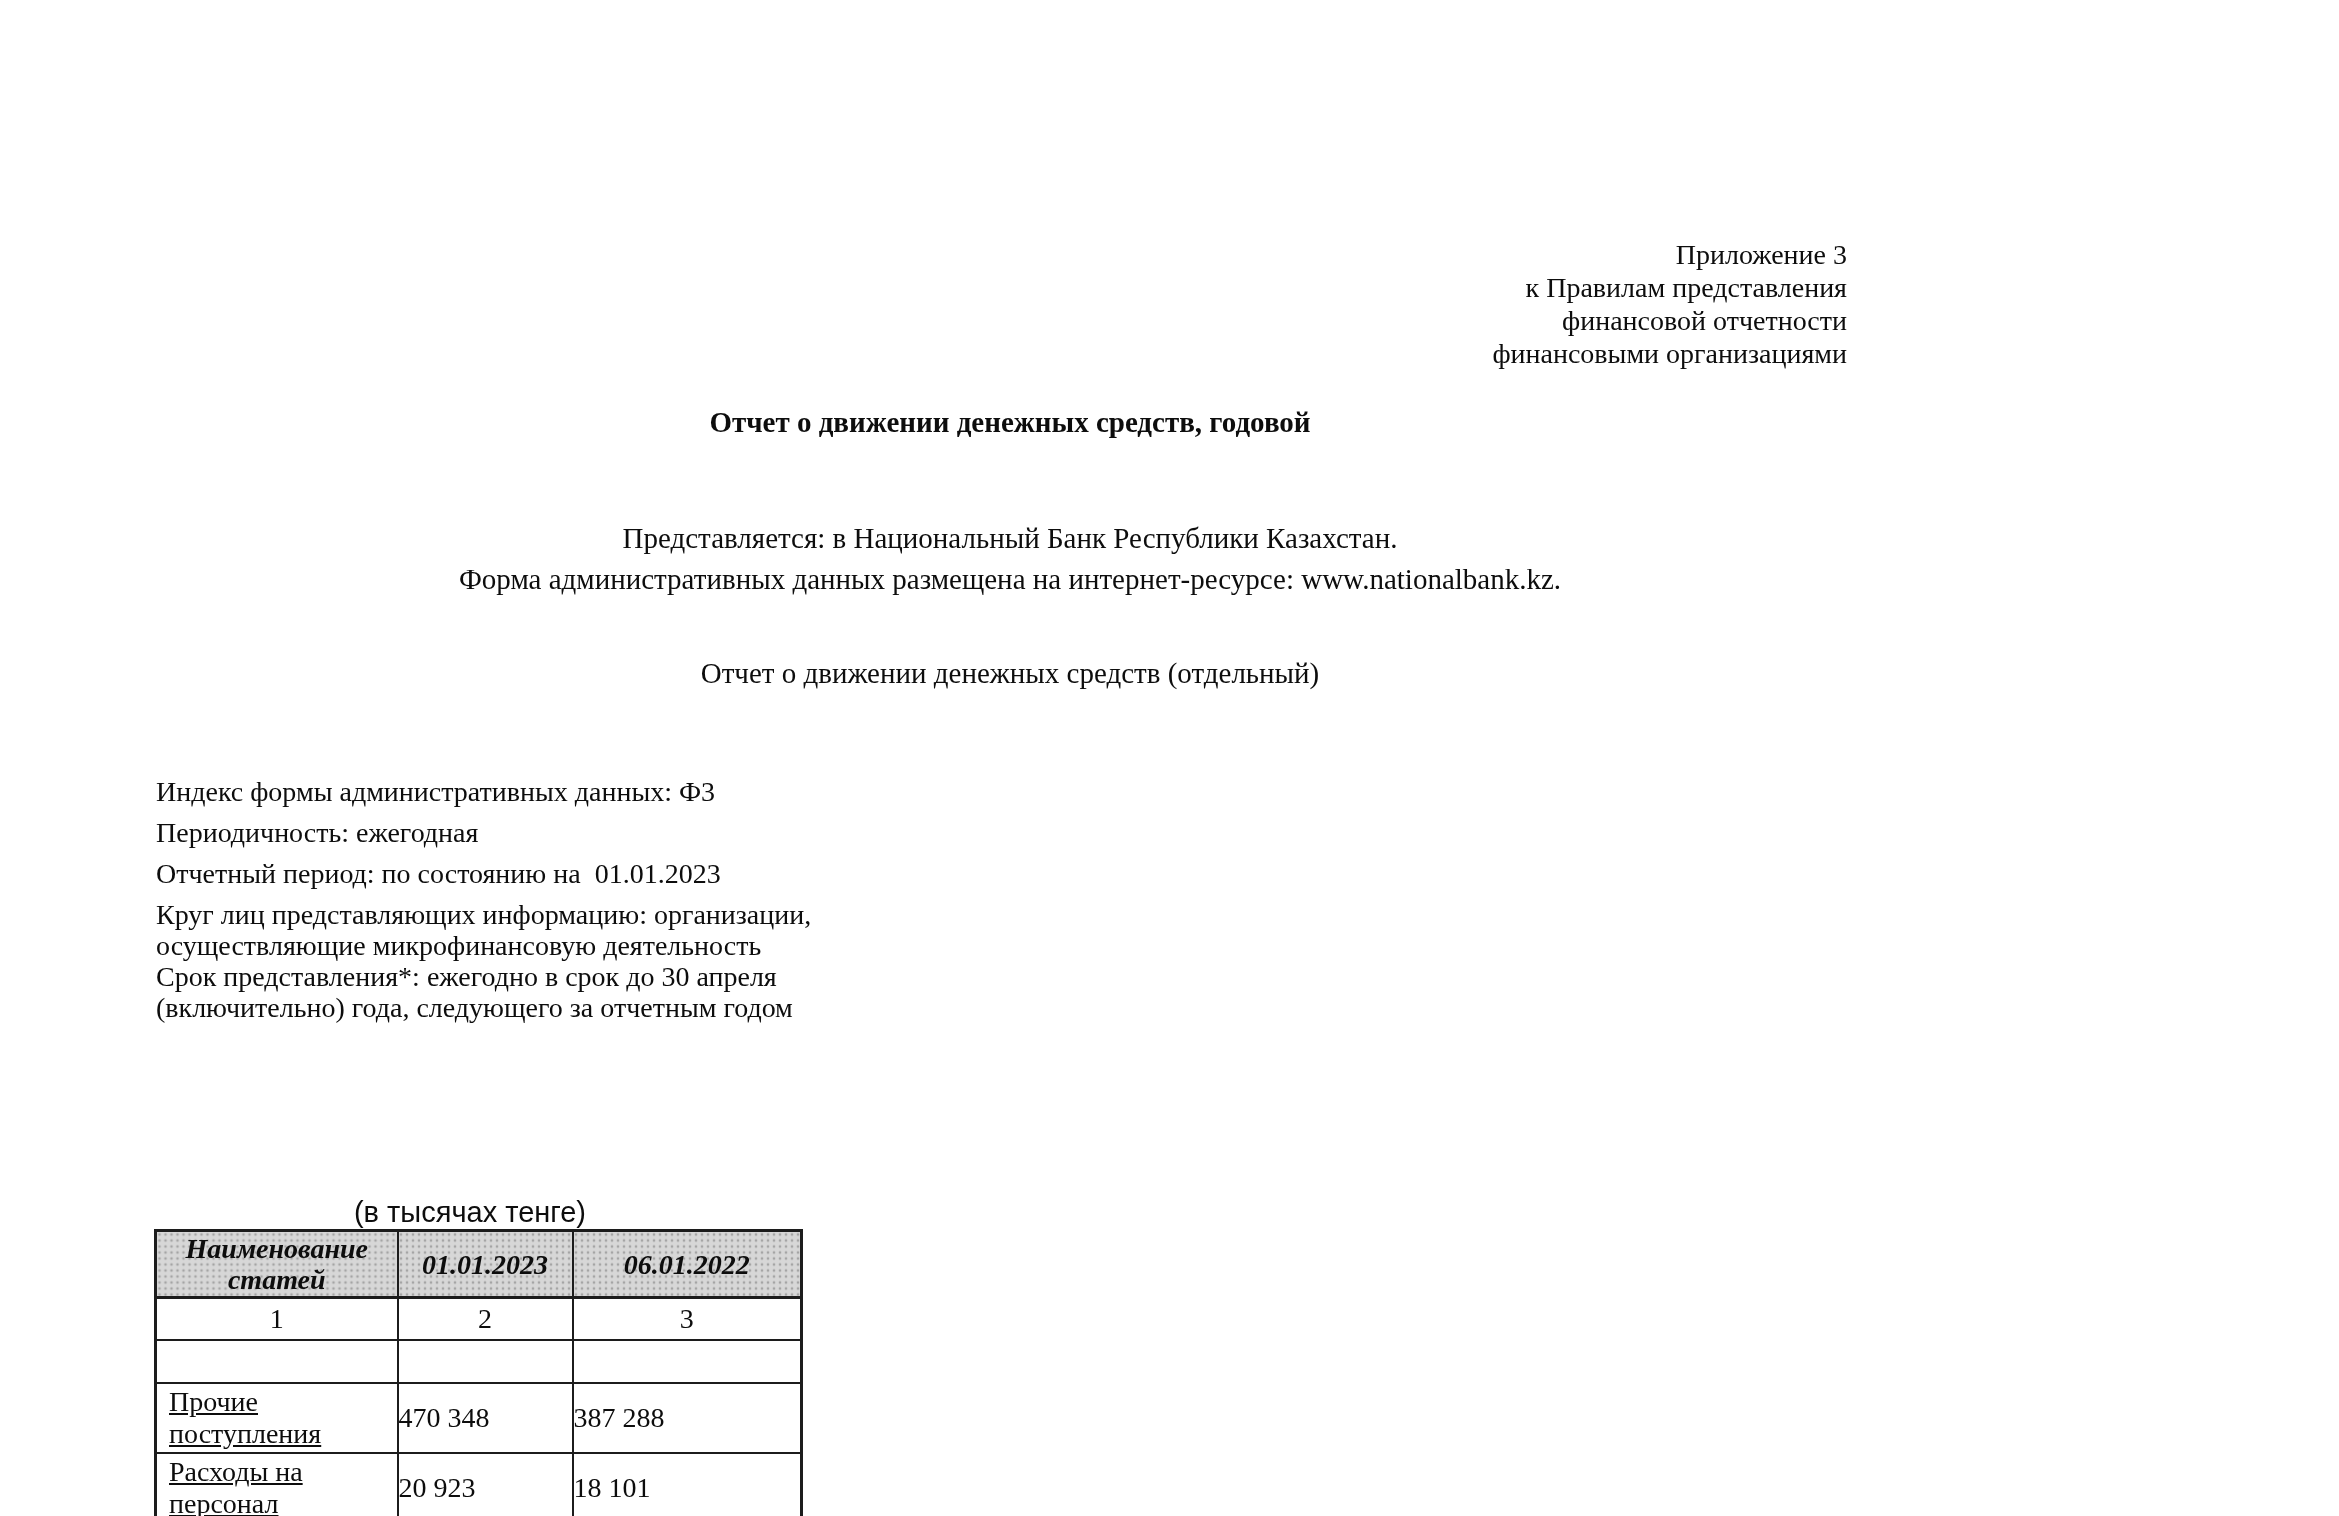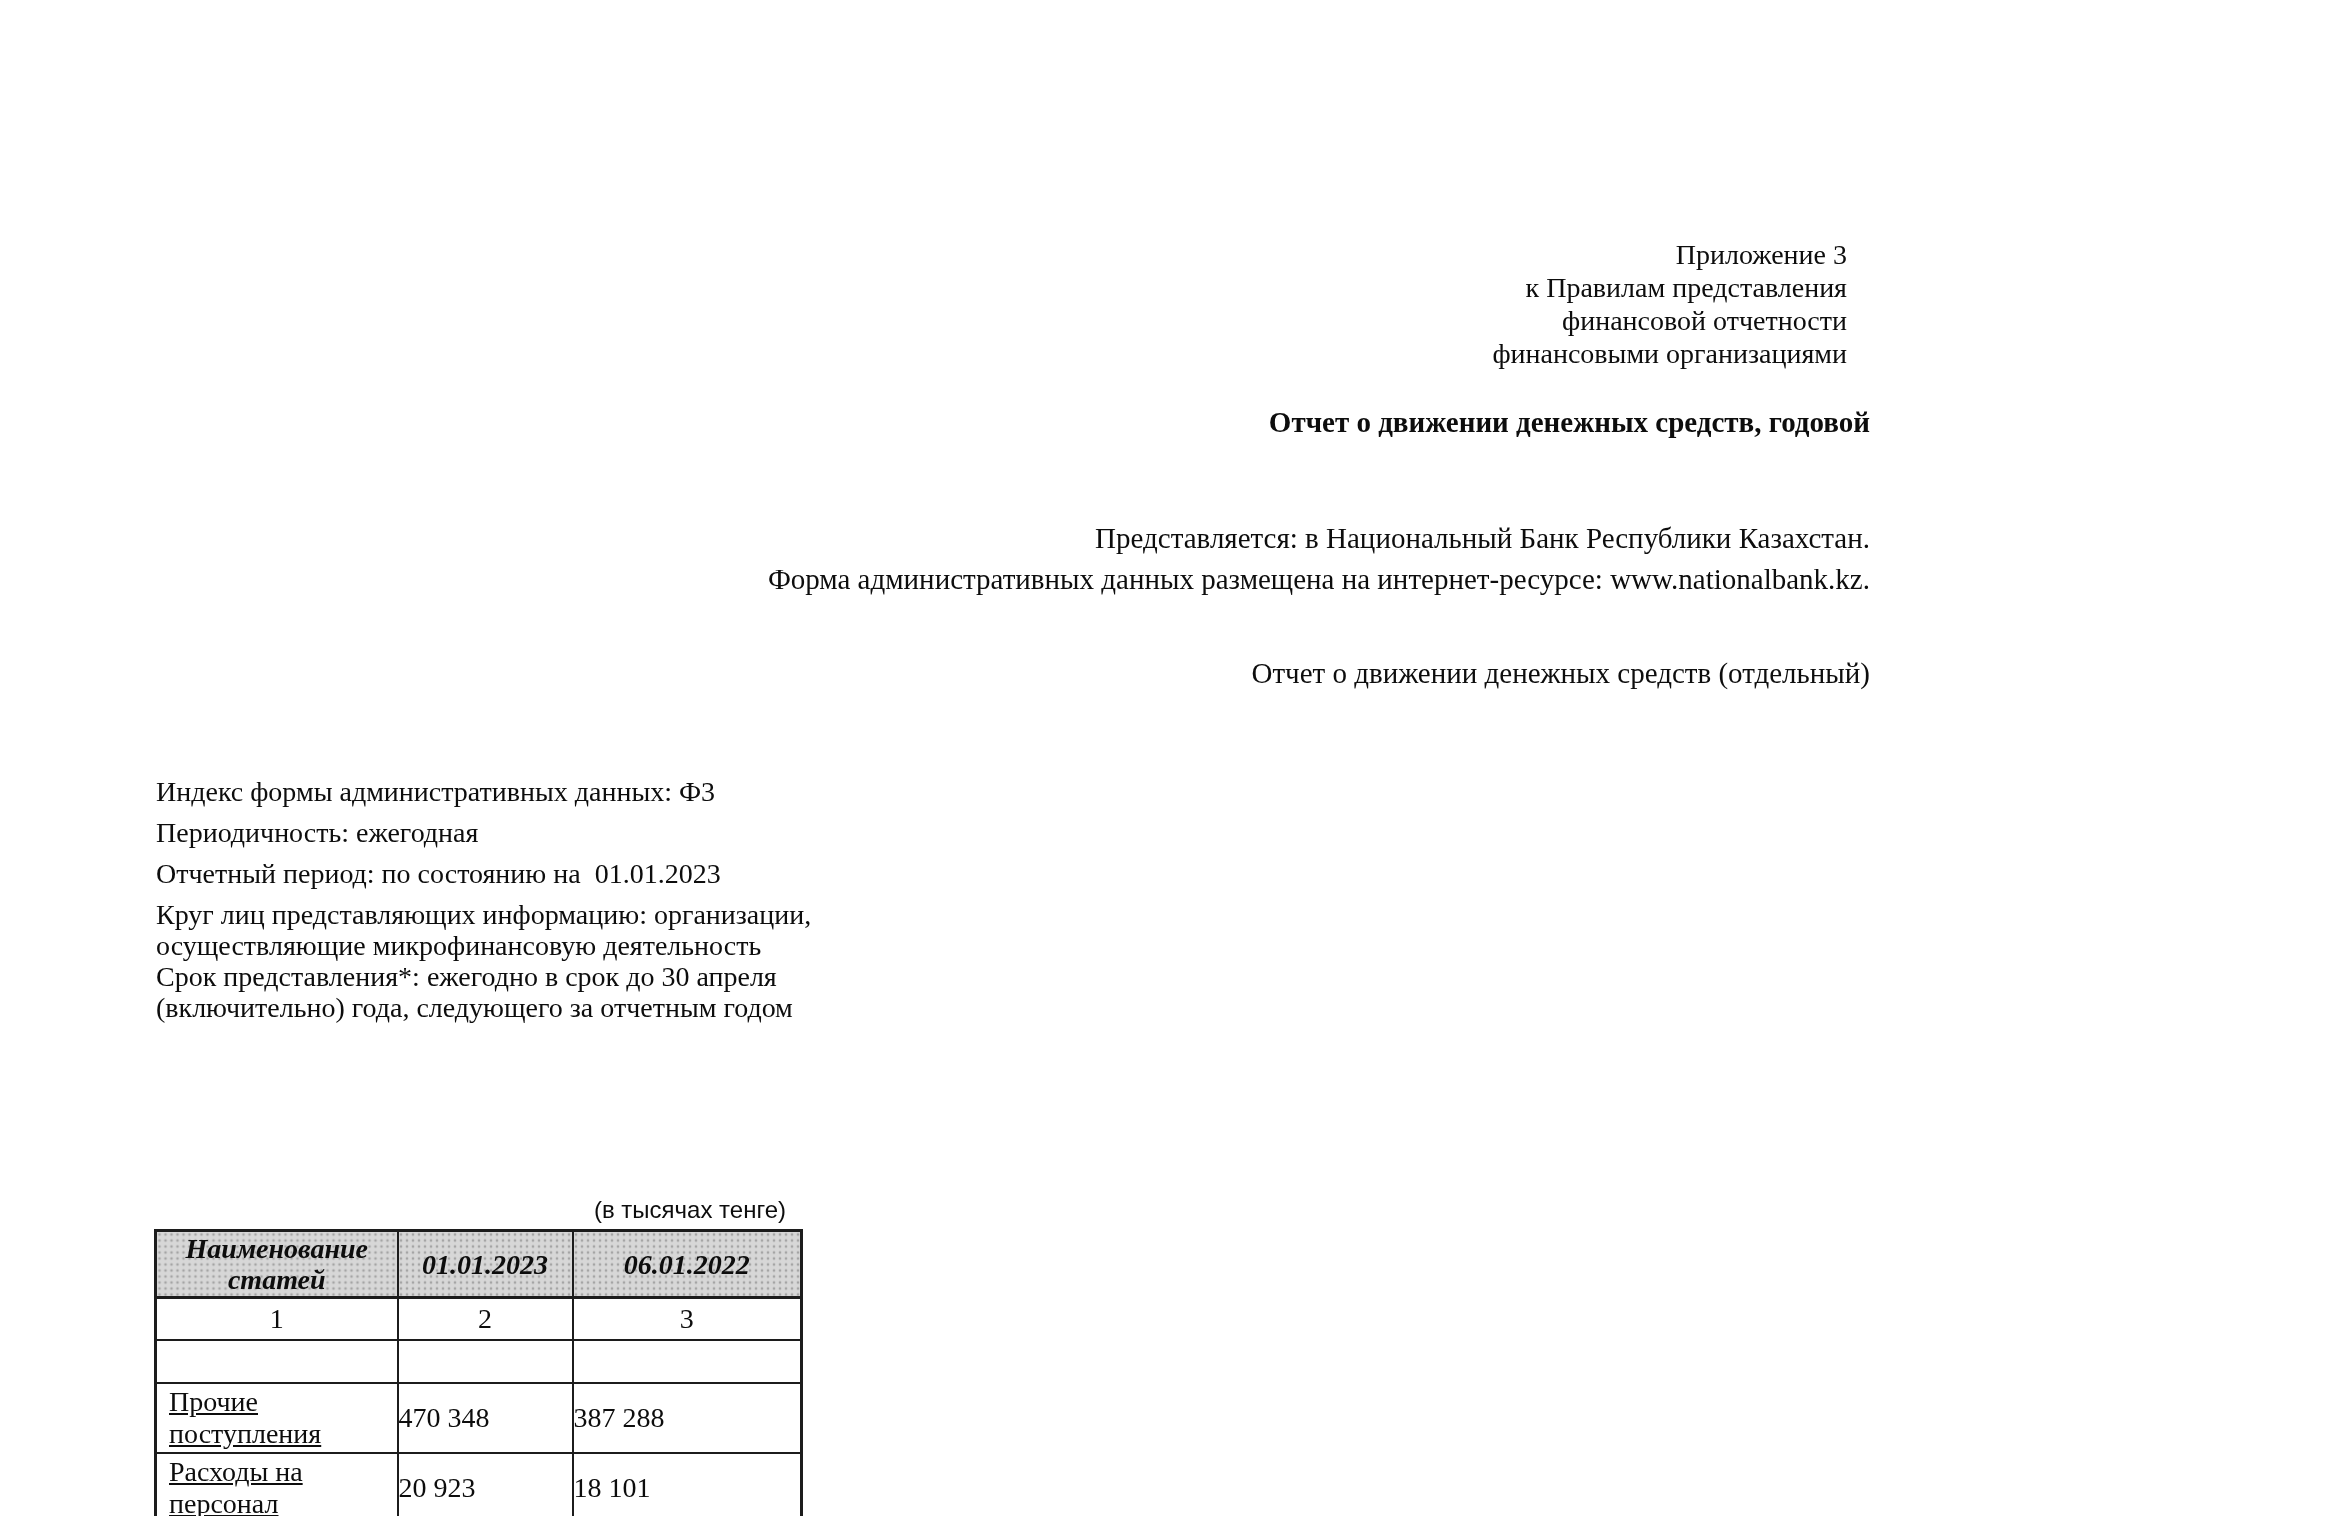--- a/index.html
+++ b/index.html
@@ -25,21 +25,21 @@
     font-size: 28px;
     line-height: 33px;
     white-space: nowrap;
   }
 
   
   .center-line {
     position: absolute;
     left: 150px;
     width: 1720px;
-    text-align: right;
+    text-align: center;
     font-size: 29px;
     white-space: pre-wrap;
   }
   .doc-title   { top: 406px; font-weight: bold; }
   .submitted   { top: 492px; margin-top: 30px; }
   .form-loc    { top: 563px; }
   .subtitle    { top: 657px; }
 
   
   .info-block {
@@ -54,23 +54,23 @@
   }
   .info-line.para-gap { margin-top: 10px; }
 
   
   .units-note {
     position: absolute;
     left: 154px;
     top: 1196px;
     width: 632px;
     padding-right: 14px;
-    text-align: right;
+    text-align: center;
     font-family: "Liberation Sans", sans-serif;
-    font-size: 24px;
+    font-size: 29px;
   }
 
   
   .report-table {
     position: absolute;
     left: 154px;
     top: 1229px;
     width: 646px;
     border-collapse: collapse;
     table-layout: fixed;

